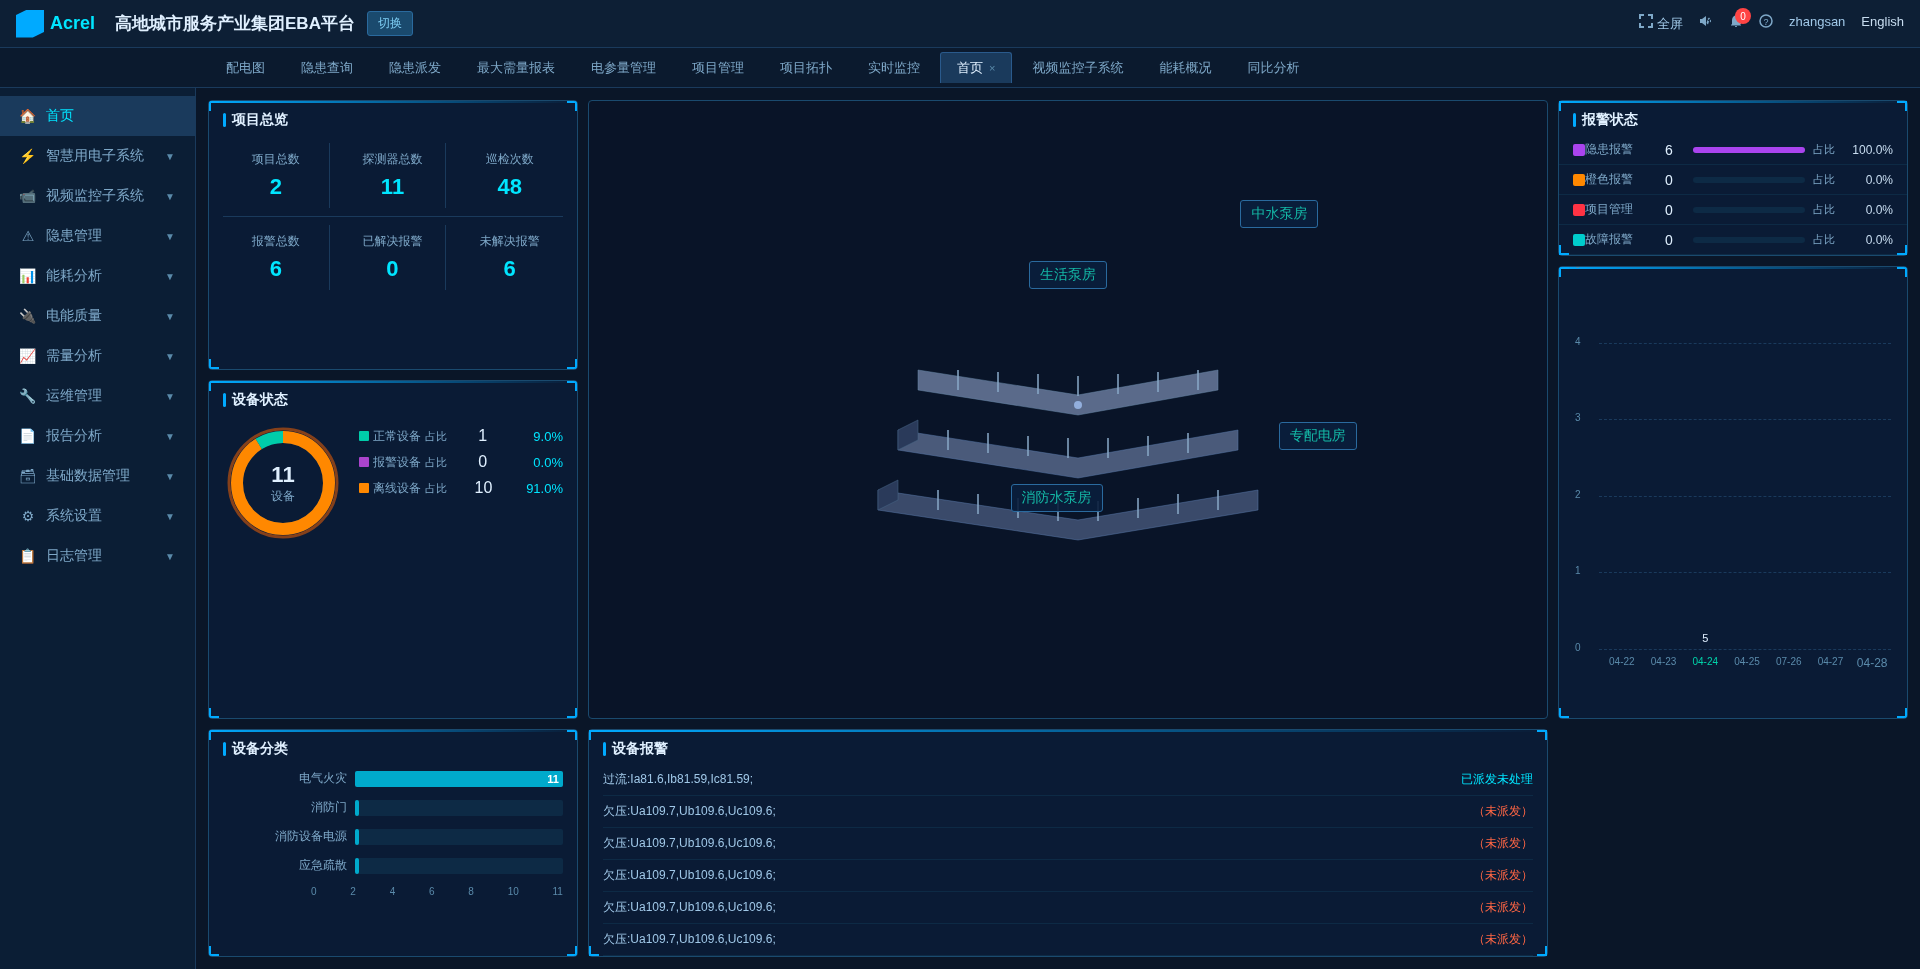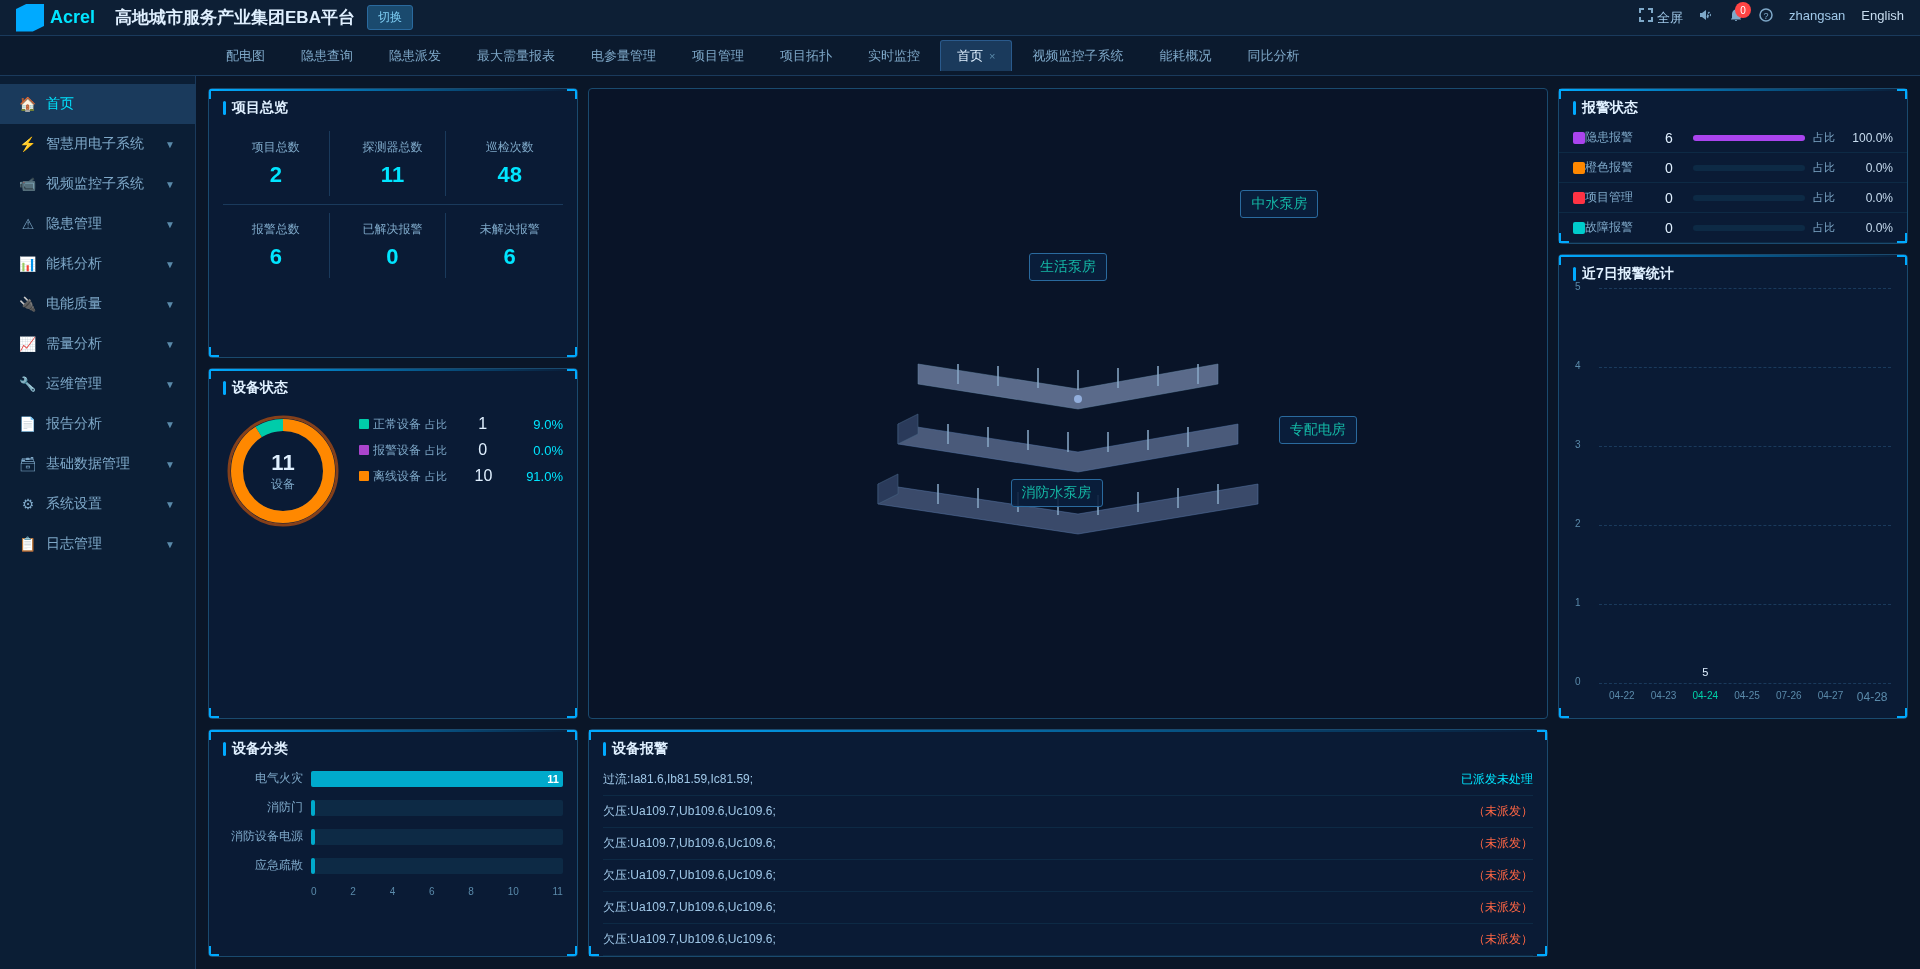--- a/index.html
+++ b/index.html
@@ -9,21 +9,21 @@
       font-family: 'Microsoft YaHei', Arial, sans-serif;
       font-size: 13px;
       width: 1920px;
       height: 969px;
       overflow: hidden;
       display: flex;
       flex-direction: column;
     }
     
     .top-bar {
-      height: 36px;
+      height: 48px;
       background: #0d1f35;
       display: flex;
       align-items: center;
       padding: 0 16px;
       border-bottom: 1px solid #1a3a5c;
       flex-shrink: 0;
     }
     .logo {
       color: #00e5ff;
       font-size: 18px;
@@ -368,20 +368,21 @@
       grid-column: 1;
     }
     .horiz-bar-chart {
       padding: 6px 14px;
     }
     .horiz-bar-row {
       display: flex;
       align-items: center;
       margin-bottom: 12px;
       gap: 8px;
+      margin-left: 44px;
     }
     .horiz-bar-label {
       font-size: 12px;
       color: #7ea8c8;
       width: 80px;
       text-align: right;
       flex-shrink: 0;
     }
     .horiz-bar-wrap {
       flex: 1;
@@ -857,21 +858,20 @@
     <span class="alert-ratio">0.0%</span>
   </div>
           </div>
       </div>
 
       <div class="chart-panel">
         <div class="corner-tl"></div>
           <div class="corner-tr"></div>
           <div class="corner-bl"></div>
           <div class="corner-br"></div>
-        <div class="panel-title">近7日报警统计</div>
         <div class="bar-chart" id="bar-chart-area">
   <div style="position:relative;flex:1;margin-bottom:20px;">
 
       <div style="position:absolute;left:24px;right:0;bottom:100%;border-top:1px dashed #1a3a5c;">
         <span style="position:absolute;left:-24px;top:-8px;font-size:10px;color:#5a8aaa;">5</span>
       </div>
 
       <div style="position:absolute;left:24px;right:0;bottom:80%;border-top:1px dashed #1a3a5c;">
         <span style="position:absolute;left:-24px;top:-8px;font-size:10px;color:#5a8aaa;">4</span>
       </div>

